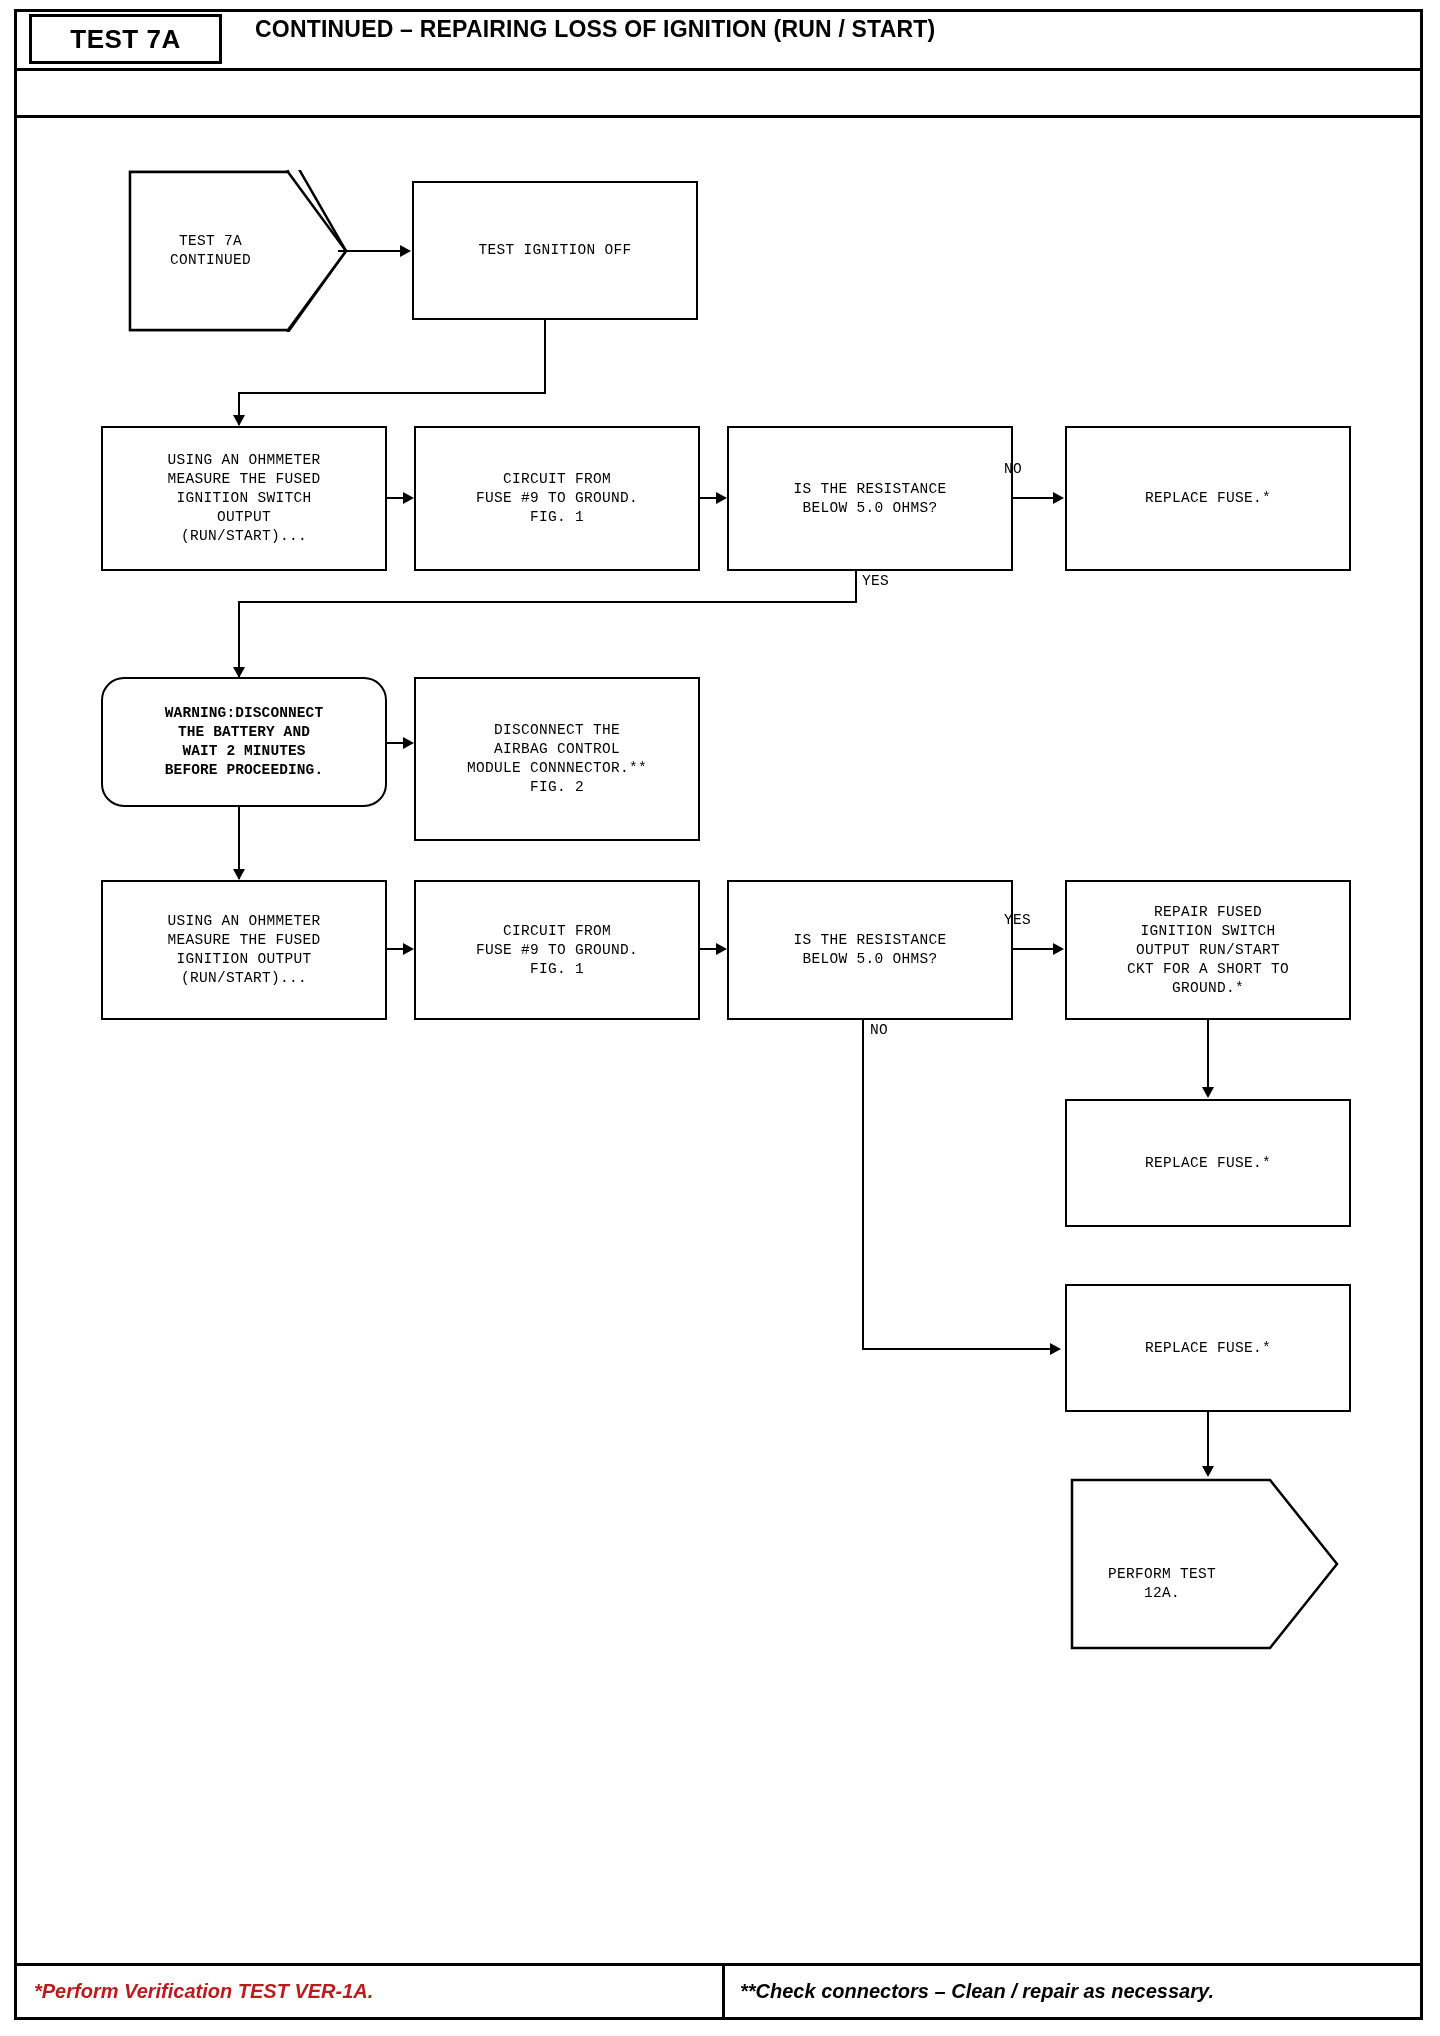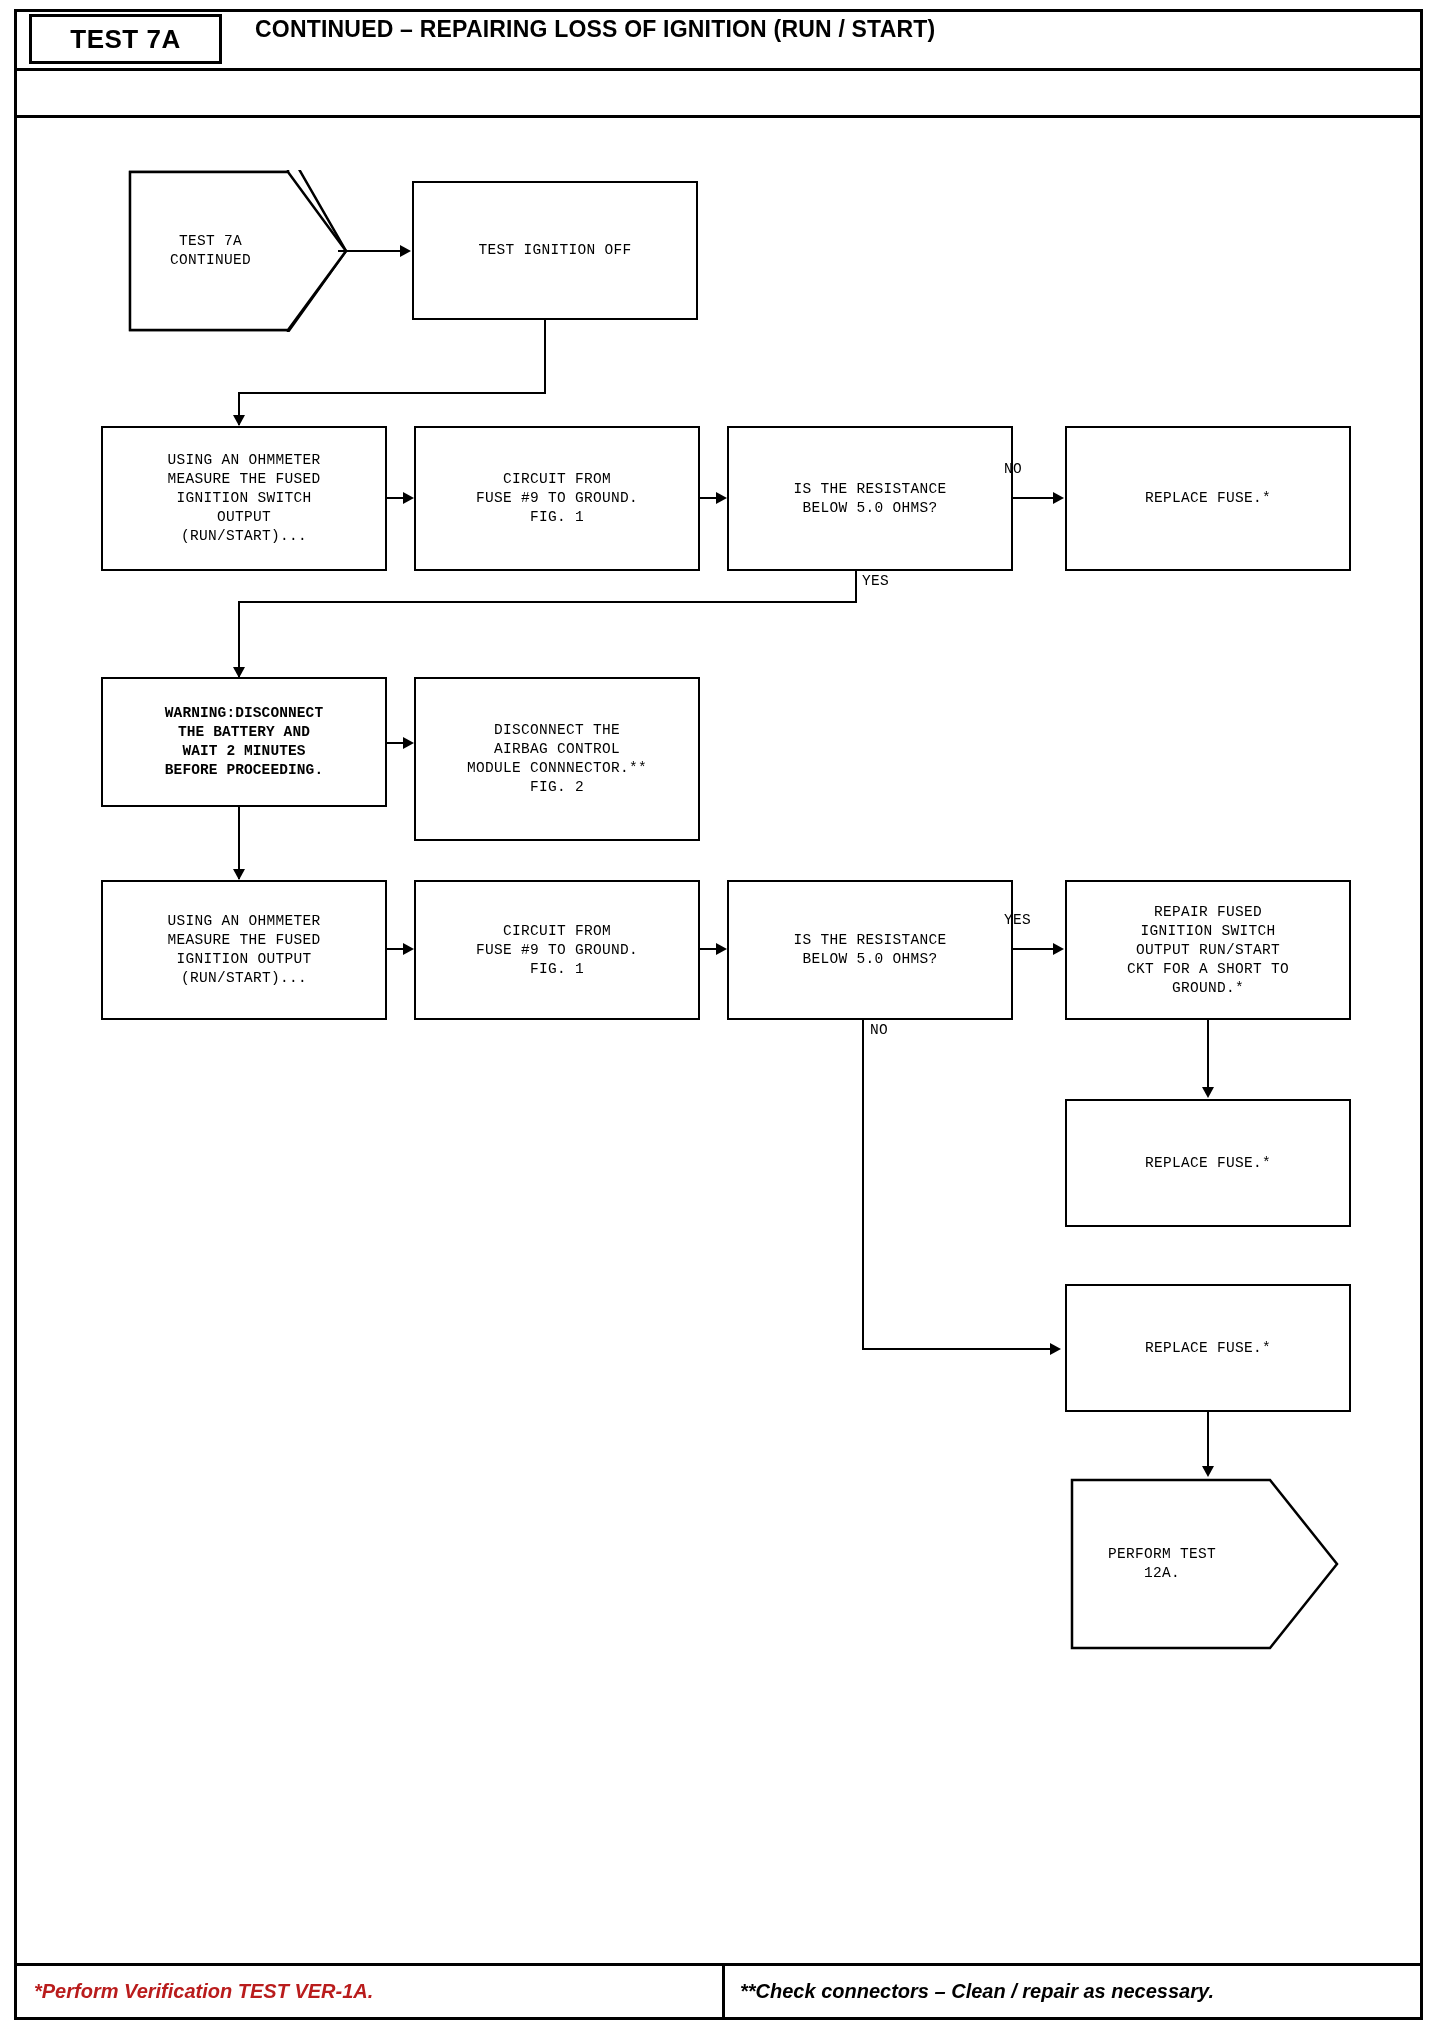--- a/index.html
+++ b/index.html
@@ -128,21 +128,21 @@
     font-family: "Liberation Mono", monospace;
     font-size: 14.5px;
     line-height: 19px;
     white-space: pre;
     text-align: center;
     color: #000;
     letter-spacing: 0.3px;
     pointer-events: none;
   }
   .pent.start .plabel { justify-content: flex-start; padding-left: 42px; box-sizing: border-box; }
-  .pent.finish .plabel { justify-content: flex-start; padding-left: 38px; box-sizing: border-box; }
+  .pent.finish .plabel { justify-content: flex-start; padding-left: 38px; box-sizing: border-box; margin-top: 20px; }
 
   
   .ln {
     position: absolute;
     background: #000;
   }
   .lnh { height: 2px; }
   .lnv { width: 2px; }
 
   .arrow-r, .arrow-d {
@@ -279,21 +279,21 @@
     <div class="box" style="left:1065px; top:426px; width:286px; height:145px;">
       <div class="txt">REPLACE FUSE.*</div>
     </div>
 
     <div class="blabel" style="left:862px; top:573px;">YES</div>
     <div class="ln lnv" style="left:855px; top:571px; height:32px;"></div>
     <div class="ln lnh" style="left:238px; top:601px; width:619px;"></div>
     <div class="ln lnv" style="left:238px; top:601px; height:76px;"></div>
     <div class="arrow-d" style="left:233px; top:667px;"></div>
 
-    <div class="box warn" style="left:101px; top:677px; width:286px; height:130px;">
+    <div class="box warn" style="left:101px; top:677px; width:286px; height:130px;border-radius:23px;">
       <div class="txt">WARNING:DISCONNECT
 THE BATTERY AND
 WAIT 2 MINUTES
 BEFORE PROCEEDING.</div>
     </div>
 
     <div class="ln lnh" style="left:387px; top:742px; width:21px;"></div>
     <div class="arrow-r" style="left:403px; top:737px;"></div>
 
     <div class="box" style="left:414px; top:677px; width:286px; height:164px;">

